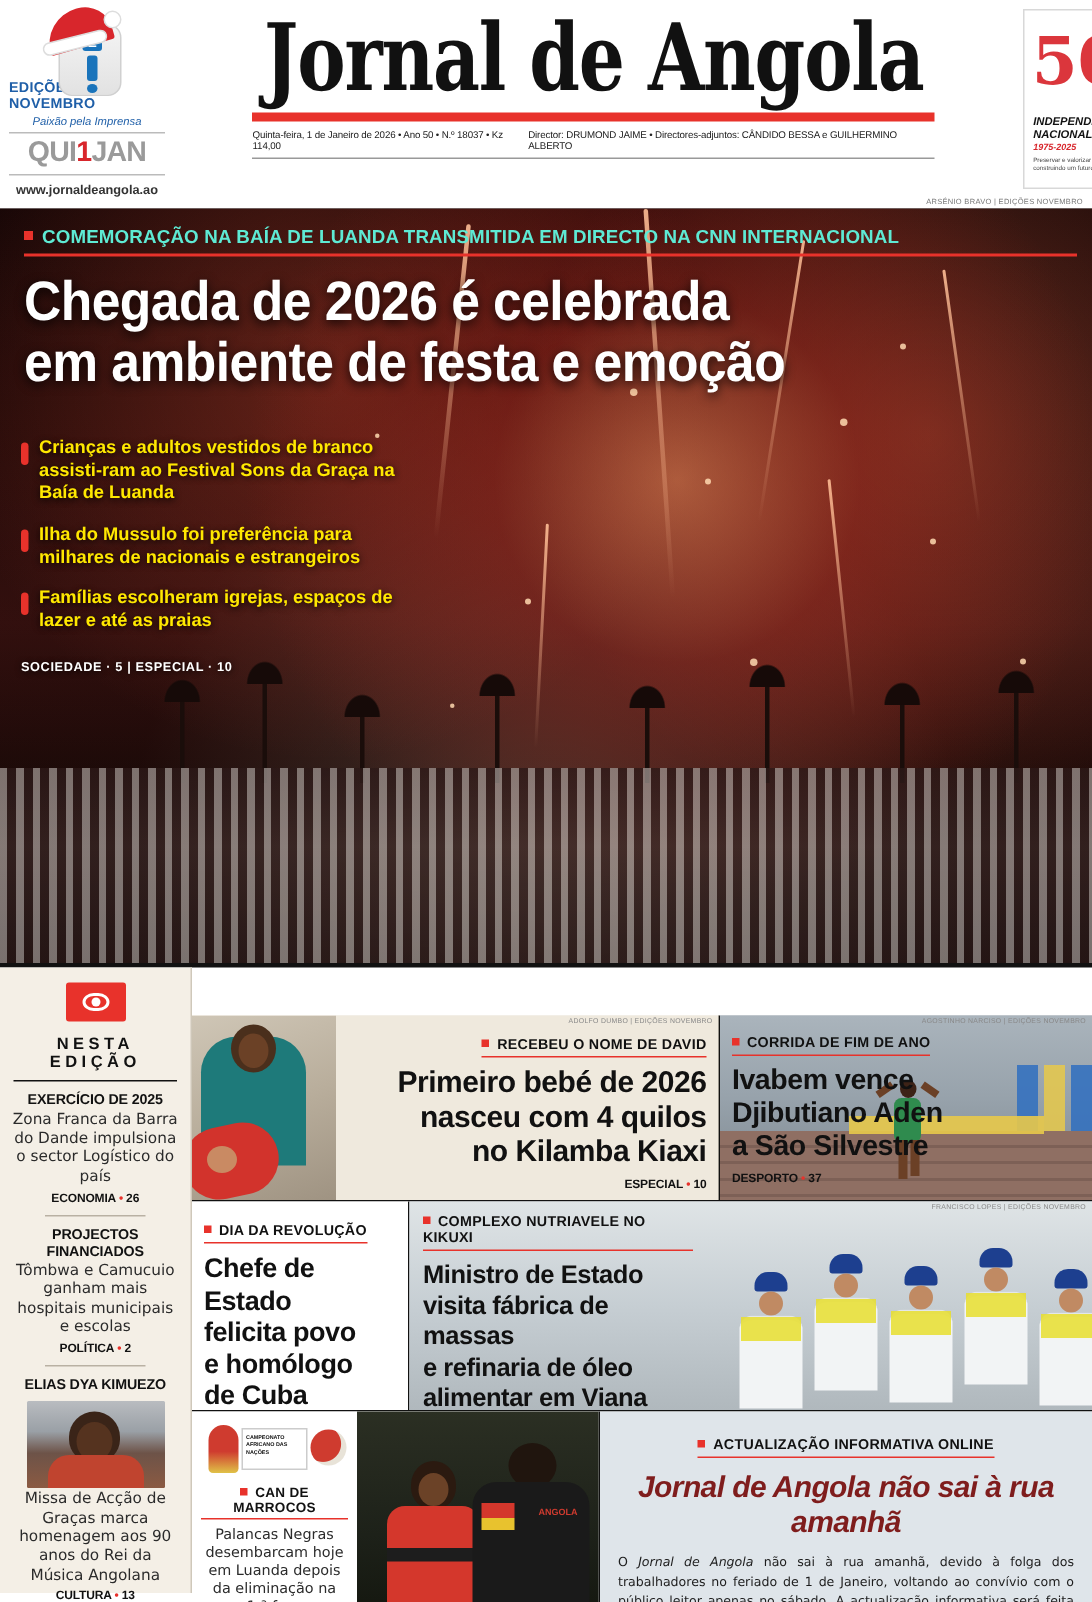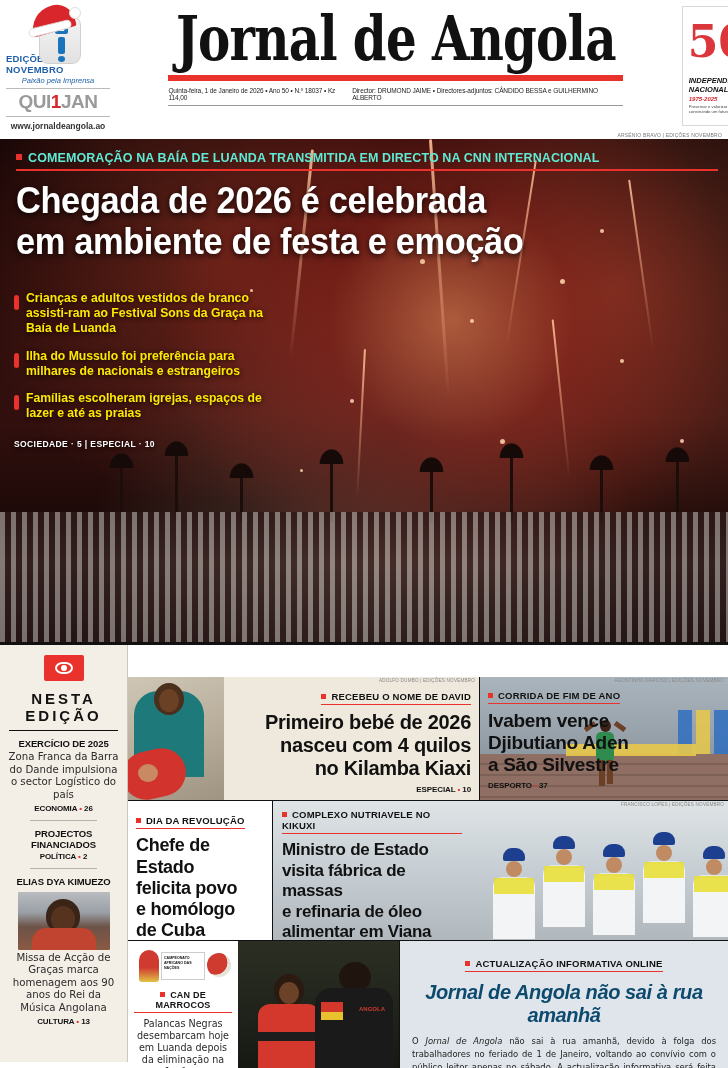--- a/index.html
+++ b/index.html
@@ -132,21 +132,21 @@
     font-family:"Liberation Sans Narrow","Liberation Sans",sans-serif;
     text-shadow:0 1px 4px rgba(0,0,0,.9);
   }
 
   
   .lower { display:flex; width:728px; height:420px; border-top:3px solid #111; }
   .col-left { width:128px; background:#f4efe6; border-right:1px solid #cfc8ba; padding:8px 7px; }
   .eye-badge { width:40px; height:26px; background:#e8322b; margin:2px auto 0 auto; border-radius:2px; position:relative; }
   .eye-badge .eo { position:absolute; left:11px; top:7px; width:18px; height:12px; border:2px solid #fff; border-radius:50% / 60%; }
   .eye-badge .ep { position:absolute; left:17px; top:10px; width:6px; height:6px; background:#fff; border-radius:50%; }
-  .nesta-t { text-align:center; font-size:15px; font-weight:bold; letter-spacing:3px; color:#111; margin:9px 0 6px 0; }
+  .nesta-t { text-align:center; font-size:11px; font-weight:bold; letter-spacing:3px; color:#111; margin:9px 0 6px 0; }
   .nesta-sep { border-top:1px solid #111; margin:0 2px 7px 2px; }
   .se-kick { text-align:center; font-size:9.5px; font-weight:bold; color:#111;
              font-family:"Liberation Sans Narrow","Liberation Sans",sans-serif; letter-spacing:-.1px; }
   .se-body { text-align:center; font-size:10.2px; color:#2b2b2b; line-height:1.24; margin-top:2px;
              font-family:"DejaVu Sans", sans-serif; }
   .se-ref { text-align:center; font-size:8px; font-weight:bold; color:#111; margin-top:2px;
             font-family:"Liberation Sans Narrow","Liberation Sans",sans-serif; letter-spacing:-.1px; }
   .se-ref .dot { color:#e8322b; }
   .se-rule { border-top:1px solid #b9b1a3; width:60%; margin:7px auto; }
   .se-photo { width:92px; height:58px; margin:5px auto 2px auto; border-radius:1px;
@@ -236,21 +236,21 @@
   .can-photo .coach .ch { position:absolute; left:24px; top:0; width:32px; height:30px; background:#20150e; border-radius:50%; }
   .can-photo .coach .cb { position:absolute; left:0; top:26px; width:78px; height:90px; background:#1a1a1a; border-radius:16px 16px 0 0; }
   .can-photo .coach .carm { position:absolute; left:6px; top:40px; width:22px; height:10px; background:#d4372c; }
   .can-photo .coach .carm2 { position:absolute; left:6px; top:50px; width:22px; height:8px; background:#e8c22e; }
   .can-photo .coach .ctxt { position:absolute; right:8px; top:44px; font-size:6px; font-weight:bold; color:#cf3b2f; }
 
   .notice-cell { flex:1; background:#dfe5ea; padding:12px 12px 8px 12px; }
   .notice-kick { text-align:center; }
   .notice-h {
     text-align:center; font-family:"Liberation Sans Narrow","Liberation Sans",sans-serif;
-    font-weight:bold; font-style:italic; font-size:20px; color:#0c4a6e; margin-top:9px; letter-spacing:-.4px;
+    font-weight:bold; font-style:italic; font-size:20px; color:#7f1d1d; margin-top:9px; letter-spacing:-.4px;
   }
   .notice-body { font-size:8.4px; color:#1d1d1d; line-height:1.5; margin-top:8px; text-align:justify;
                  font-family:"DejaVu Sans", sans-serif; }
   .notice-body i { font-style:italic; }
 </style>
 </head>
 <body>
 
 <div class="page">
 
@@ -370,20 +370,21 @@
 
       <div>
         <div class="se-kick">EXERCÍCIO DE 2025</div>
         <div class="se-body">Zona Franca da Barra do Dande impulsiona o sector Logístico do país</div>
         <div class="se-ref"><span>ECONOMIA</span> <span class="dot">•</span> <span>26</span></div>
       </div>
       <div class="se-rule"></div>
 
       <div>
         <div class="se-kick">PROJECTOS FINANCIADOS</div>
+        <div class="se-body">Tômbwa e Camucuio ganham mais hospitais municipais e escolas</div>
         <div class="se-ref"><span>POLÍTICA</span> <span class="dot">•</span> <span>2</span></div>
       </div>
       <div class="se-rule"></div>
 
       <div>
         <div class="se-kick">ELIAS DYA KIMUEZO</div>
         <div class="se-photo">
           <div class="head"></div>
             <div class="face"></div>
             <div class="body"></div>

